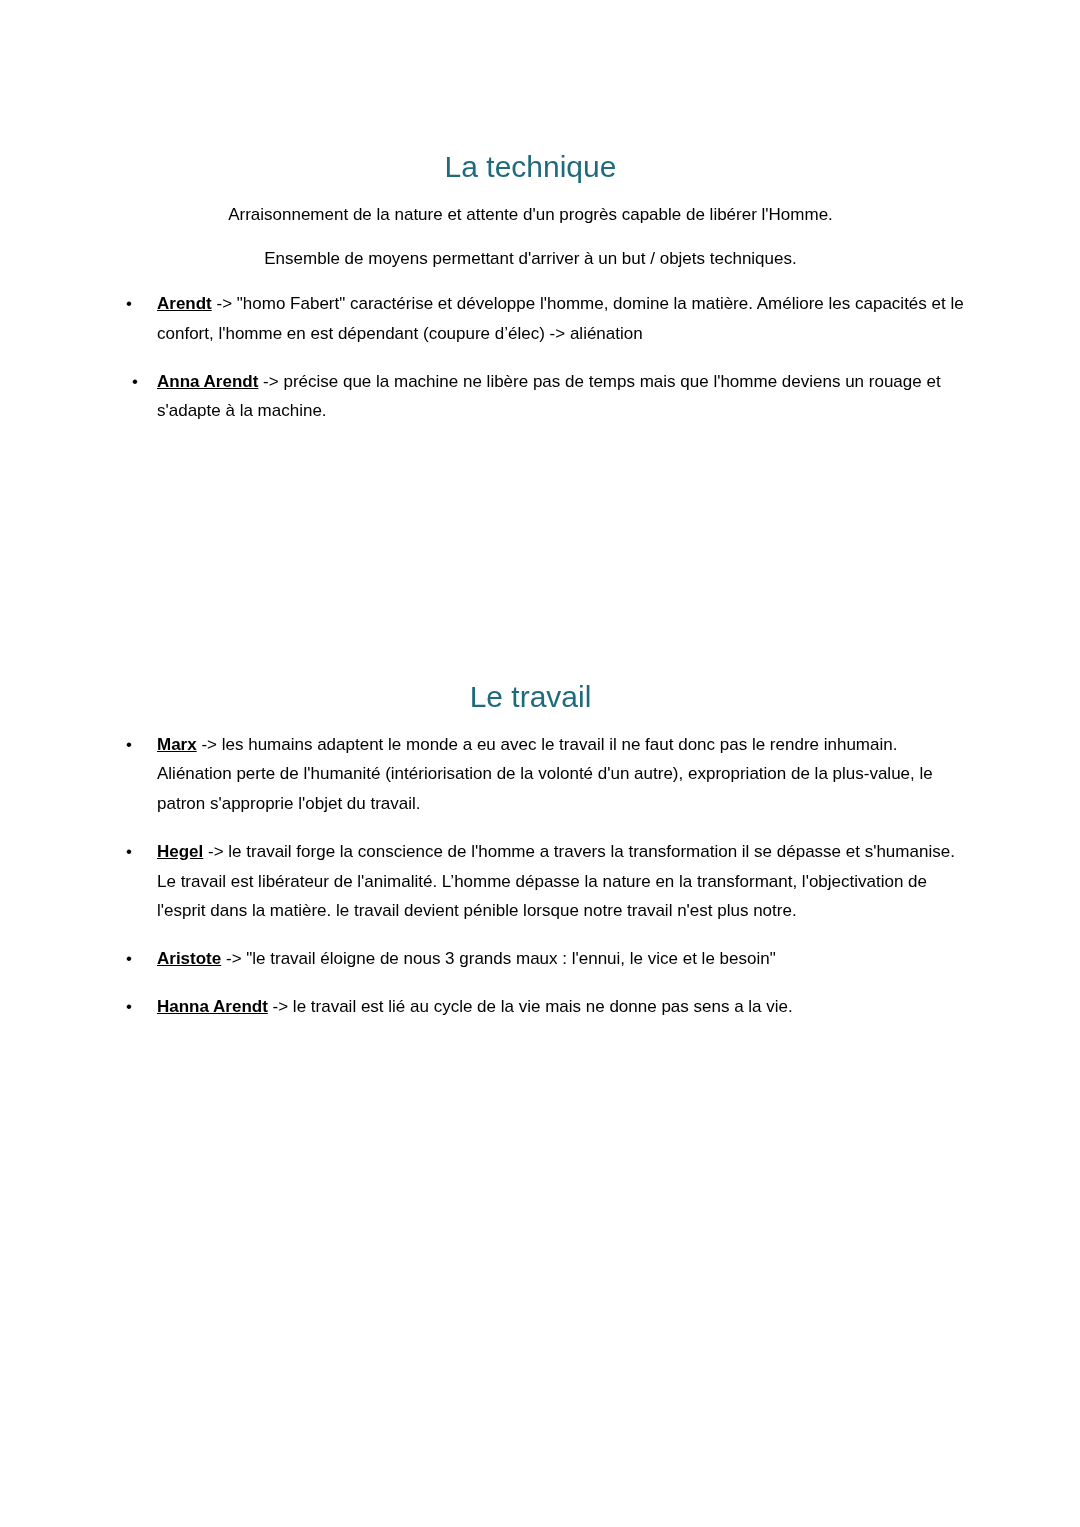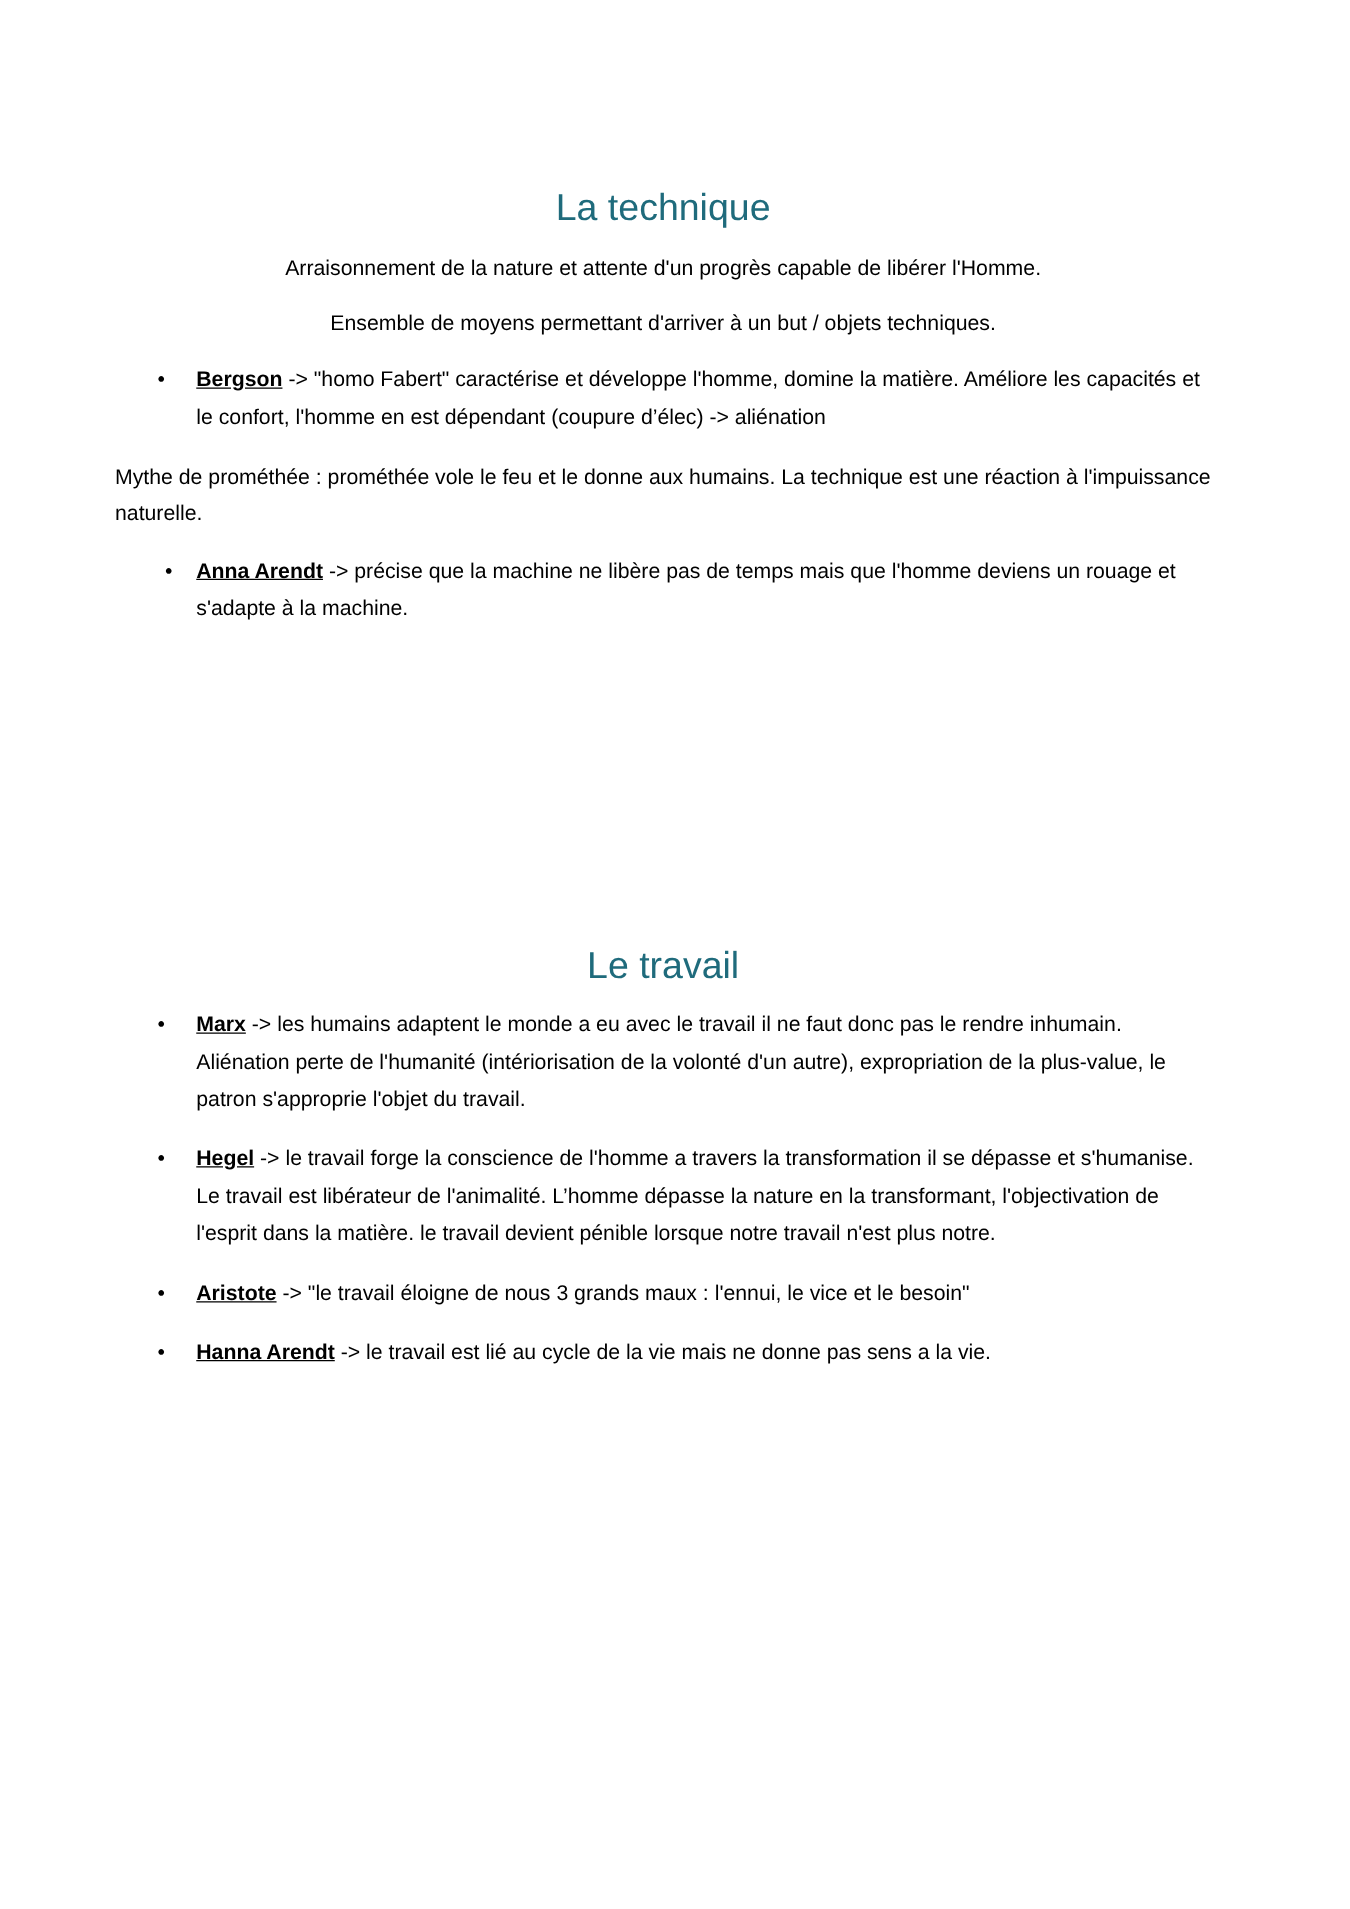--- a/index.html
+++ b/index.html
@@ -65,26 +65,25 @@
 <div class="doc">
 
   <section>
     <h1 class="section-title">La technique</h1>
 
     <p class="center">Arraisonnement de la nature et attente d'un progrès capable de libérer l'Homme.</p>
     <p class="center">Ensemble de moyens permettant d'arriver à un but / objets techniques.</p>
 
     <ul class="bullets">
       <li>
-        <span class="author">Bergson</span>
+        <span class="author">Arendt</span>
         <span>-&gt; "homo Fabert" caractérise et développe l'homme, domine la matière. Améliore les capacités et le confort, l'homme en est dépendant (coupure d’élec) -&gt; aliénation</span>
       </li>
     </ul>
 
-    <p class="body-left">Mythe de prométhée : prométhée vole le feu et le donne aux humains. La technique est une réaction à l'impuissance naturelle.</p>
 
     <ul class="bullets second">
       <li>
         <span class="author">Anna Arendt</span>
         <span>-&gt; précise que la machine ne libère pas de temps mais que l'homme deviens un rouage et s'adapte à la machine.</span>
       </li>
     </ul>
   </section>
 
   <section class="section-travail">

